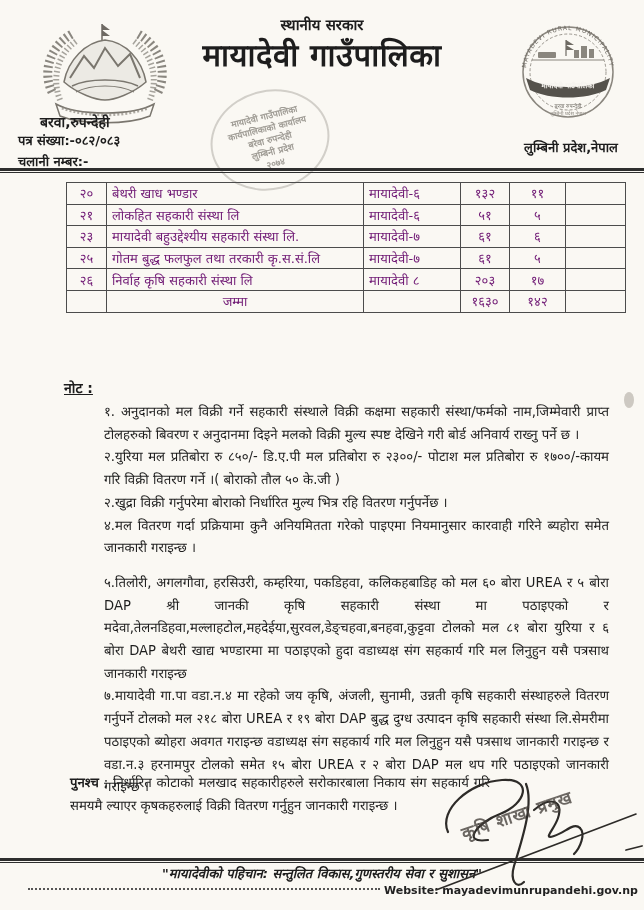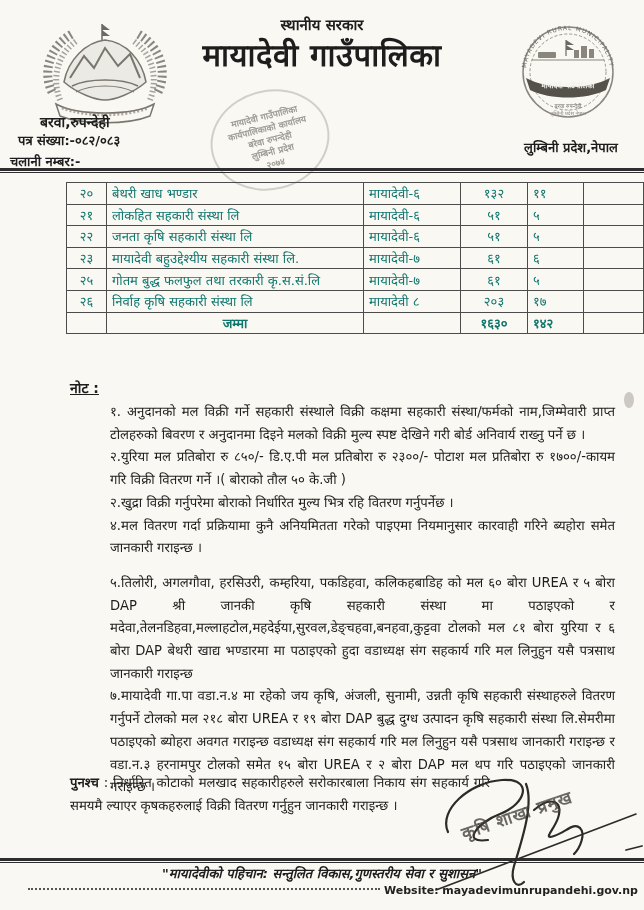--- a/index.html
+++ b/index.html
@@ -14,21 +14,21 @@
     width:644px; height:910px;
     background:#faf8f3;
     overflow:hidden;
   }
   
   .hdr-small   { position:absolute; top:14px;  left:0; right:0; text-align:center; font-size:15px; font-weight:bold; }
   .hdr-org     { position:absolute; top:33px;  left:0; right:0; text-align:center; font-size:31px; font-weight:bold; letter-spacing:.5px; }
   .hdr-office  { position:absolute; top:74px;  left:0; right:0; text-align:center; font-size:26px; font-weight:bold; }
   .hdr-loc     { position:absolute; top:112px; left:40px; right:0; font-size:14px; font-weight:bold; }
   .letter-no   { position:absolute; top:131px; left:18px; font-size:13px; font-weight:bold;text-align:right; }
-  .dispatch-no { position:absolute; top:152px; left:10px; font-size:13px; font-weight:bold; }
+  .dispatch-no { position:absolute; top:152px; left:18px; font-size:13px; font-weight:bold; }
   .province    { position:absolute; top:138px; left:498px; width:146px; text-align:center; font-size:13px; font-weight:bold; }
   .emblem-left  { position:absolute; top:20px; left:38px;  width:134px; height:108px; }
   .emblem-right { position:absolute; top:20px; left:508px; width:120px; height:118px; }
   
   .hdr-stamp {
     position:absolute; top:90px; left:210px; width:120px; height:100px;
     transform:rotate(-14deg);
     opacity:.62; color:#6a665e;
     border:2px solid rgba(106,102,94,.45); border-radius:50%;
     display:flex; flex-direction:column; justify-content:center; align-items:center;
@@ -42,32 +42,32 @@
   .rule-bottom { top:858px; }
   
   table.coop {
     position:absolute; top:182px; left:66px;
     width:547px; border-collapse:collapse; table-layout:fixed;
     font-size:13px;
   }
   table.coop td {
     border:1px solid #4c4c4c; height:21.6px;
     padding:0 5px; overflow:hidden; white-space:nowrap;
-    color:#0f766e;
+    color:#701a75;
   }
   td.c-sn   { width:40px;  text-align:center; }
   td.c-name { width:257px; }
   td.c-ward { width:97px;  }
-  td.c-q1   { width:67px;  text-align:center; }
-  td.c-q2   { width:56px;  text-align:left; }
+  td.c-q1   { width:49px;  text-align:center; }
+  td.c-q2   { width:56px;  text-align:center; }
   td.c-x    { width:60px;  }
-  tr.total td { font-weight:bold; }
+  tr.total td { font-weight:normal; }
   tr.total .c-name { text-align:center; }
   
-  .notes { position:absolute; top:378px; left:70px; width:545px; font-size:13.2px; }
+  .notes { position:absolute; top:378px; left:64px; width:545px; font-size:13.2px; }
   .notes-heading { font-weight:bold; text-decoration:underline; font-size:14px; margin-bottom:4px; }
   .note { line-height:1.72; text-align:justify;margin-left:40px; }
   .note.gap { margin-top:12px; }
   
   .postscript { position:absolute; top:772px; left:70px; width:420px; font-size:13.2px; line-height:1.72; text-align:justify; }
   .postscript .ps-label { font-weight:bold; }
   
   .signature { position:absolute; top:770px; left:430px; width:214px; height:130px; z-index:5; }
   .sig-stamp {
     position:absolute; top:822px; left:462px; width:200px; z-index:6;
@@ -173,28 +173,20 @@
     </tr>
     <tr>
       <td class="c-sn">२१</td>
       <td class="c-name">लोकहित सहकारी संस्था लि</td>
       <td class="c-ward">मायादेवी-६</td>
       <td class="c-q1">५१</td>
       <td class="c-q2">५</td>
       <td class="c-x"></td>
     </tr>
     <tr>
-      <td class="c-sn">२२</td>
-      <td class="c-name">जनता कृषि सहकारी संस्था लि</td>
-      <td class="c-ward">मायादेवी-६</td>
-      <td class="c-q1">५१</td>
-      <td class="c-q2">५</td>
-      <td class="c-x"></td>
-    </tr>
-    <tr>
       <td class="c-sn">२३</td>
       <td class="c-name">मायादेवी बहुउद्देश्यीय सहकारी संस्था लि.</td>
       <td class="c-ward">मायादेवी-७</td>
       <td class="c-q1">६१</td>
       <td class="c-q2">६</td>
       <td class="c-x"></td>
     </tr>
     <tr>
       <td class="c-sn">२५</td>
       <td class="c-name">गोतम बुद्ध फलफुल तथा तरकारी कृ.स.सं.लि</td>

